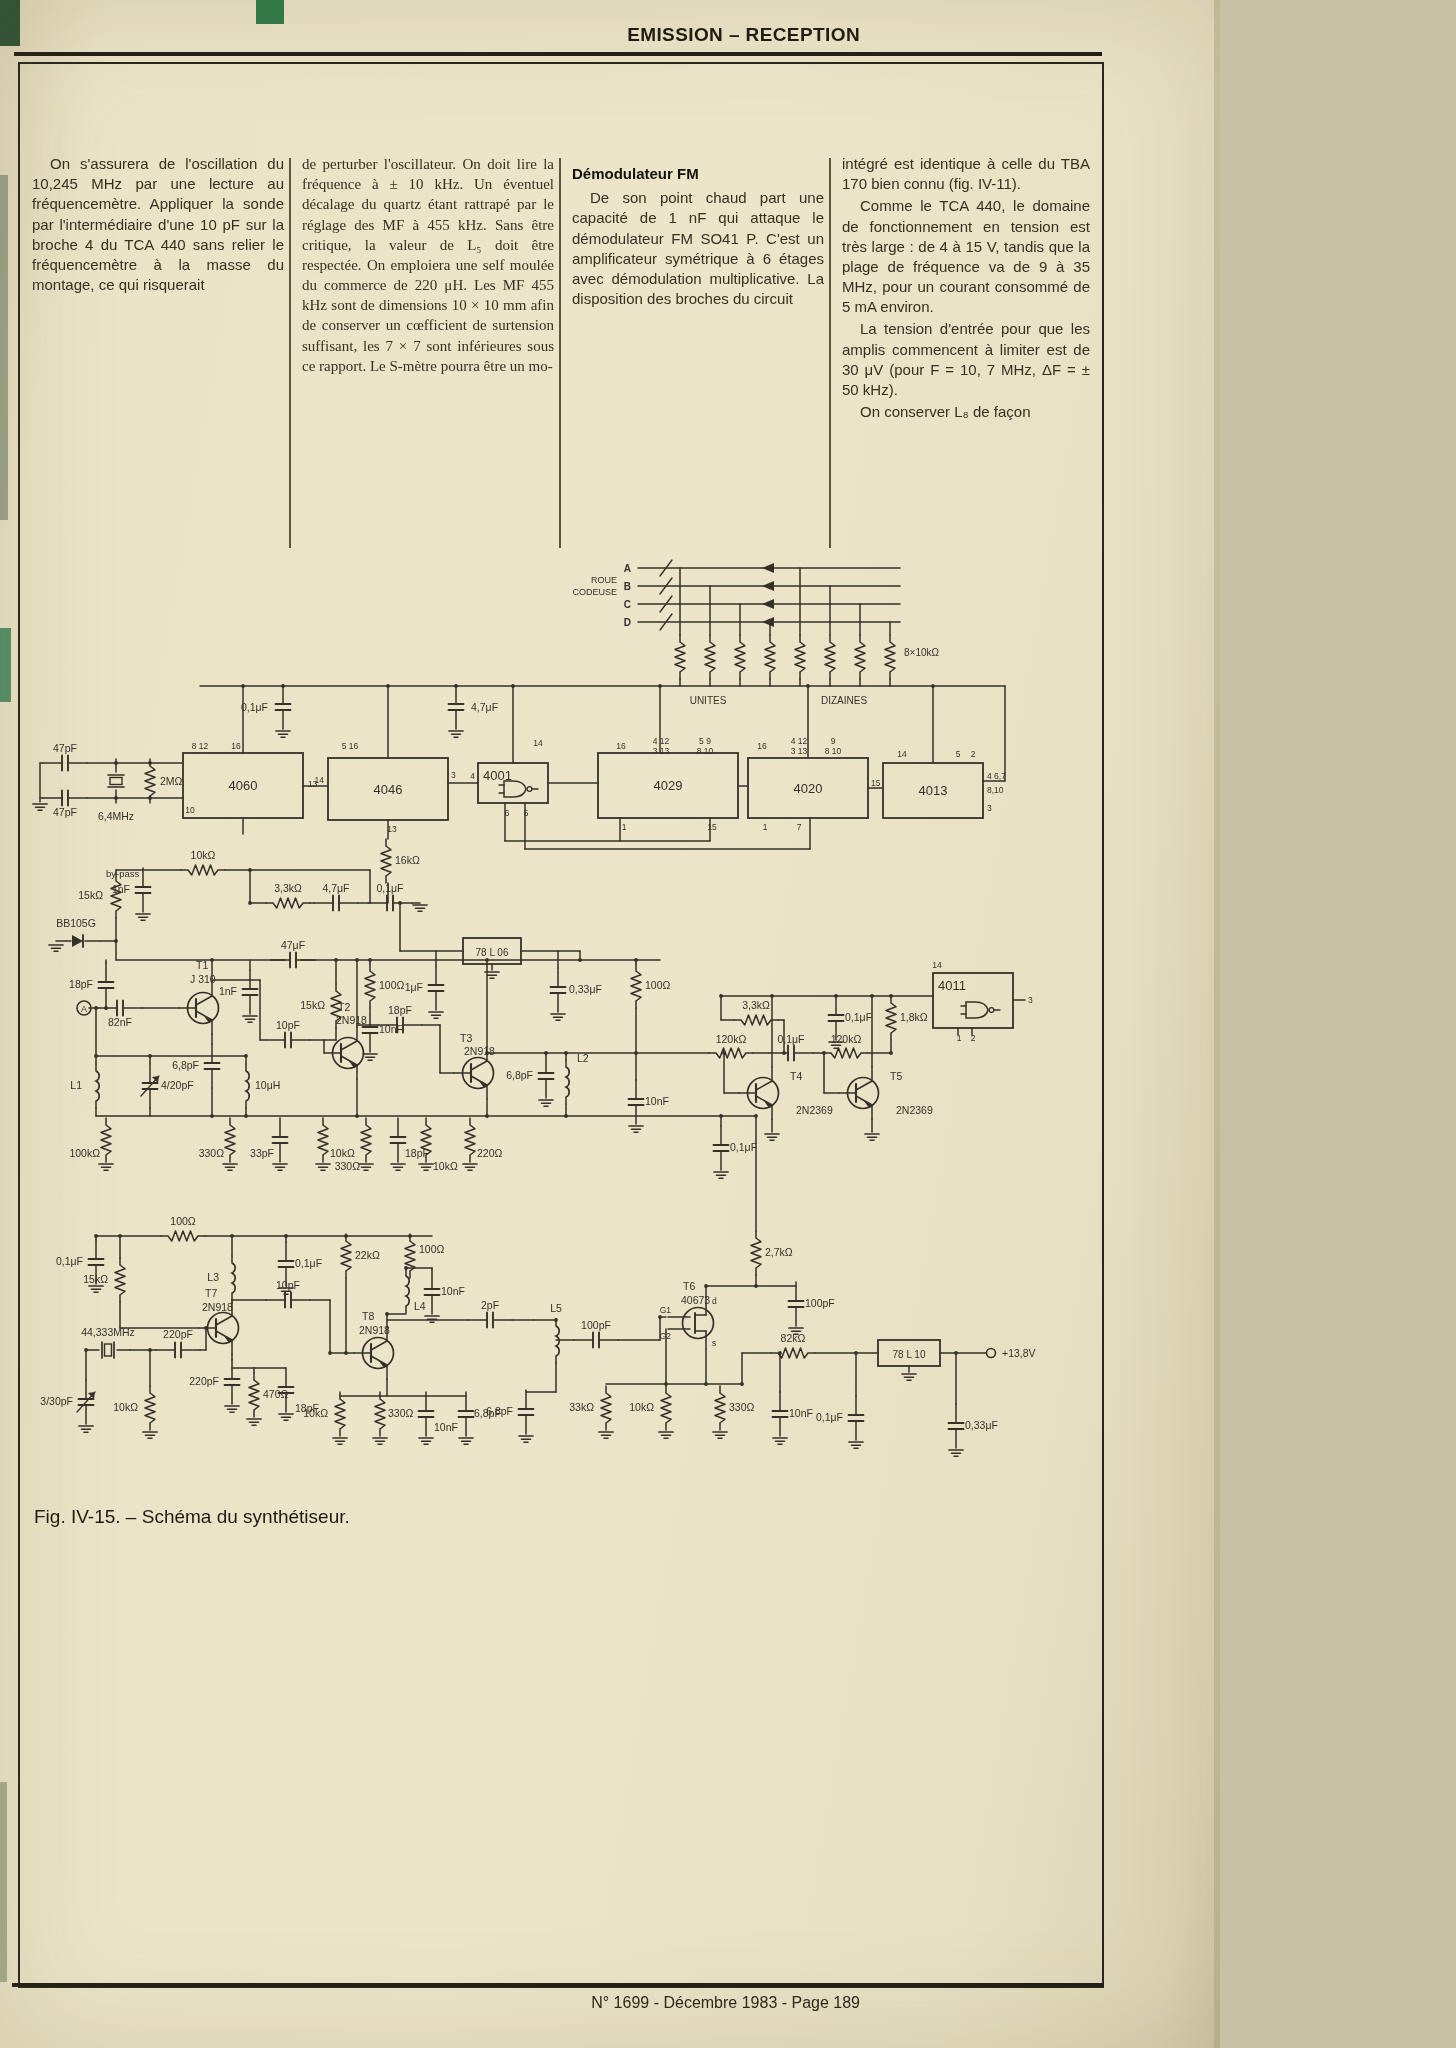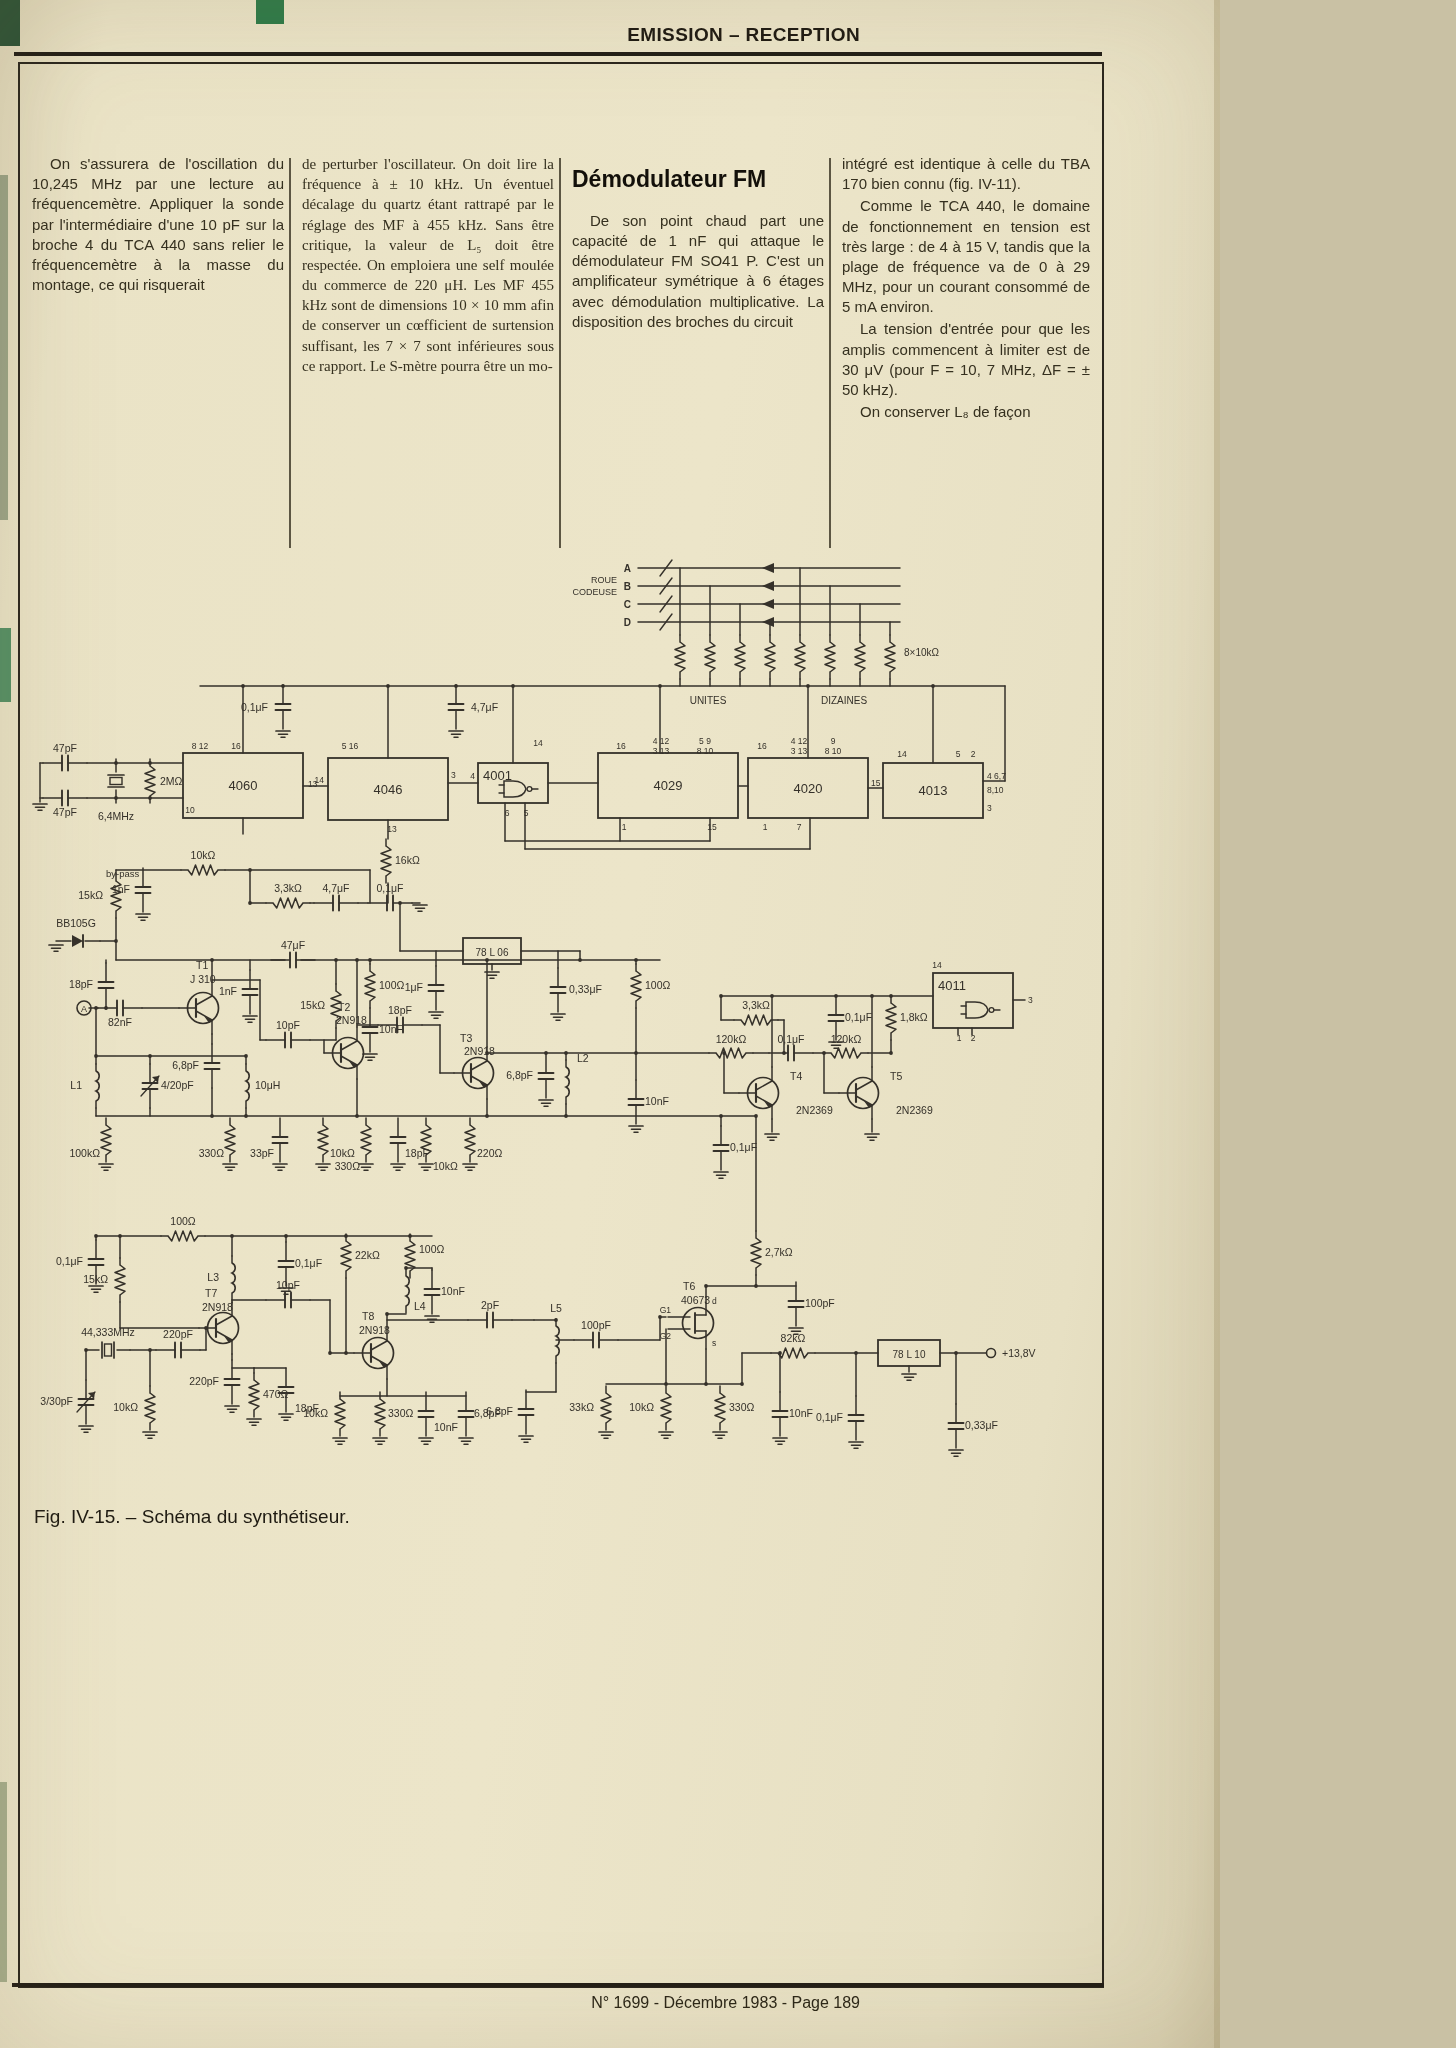--- a/index.html
+++ b/index.html
@@ -11,21 +11,21 @@
   .header-title{position:absolute;top:24px;right:360px;font-size:19px;font-weight:bold;
     letter-spacing:.4px;color:#1e1a12;}
   .top-rule{position:absolute;left:14px;top:52px;width:1088px;height:3.5px;background:#221e16;}
   .frame{position:absolute;left:18px;top:62px;width:1082px;height:1922px;border:2.6px solid #2a261d;}
   .bottom-rule{position:absolute;left:12px;top:1983px;width:1092px;height:4px;background:#221e16;}
   .footer{position:absolute;top:1994px;right:360px;font-size:16px;font-weight:normal;color:#2b2617;}
   .col{position:absolute;top:154px;width:252px;font-size:15px;line-height:1.345;
     text-align:justify;color:#35301f;}
   .col p{margin:0 0 2px 0;}
   .col p.ind{text-indent:18px;}
-  .col h2{font-size:23px;margin:10px 0 16px 0;color:#13100a;}
+  .col h2{font-size:15px;margin:10px 0 4px 0;color:#13100a;}
   .sep{position:absolute;top:158px;width:1.5px;height:390px;background:#5c5643;}
   .caption{position:absolute;left:34px;top:1506px;font-size:19px;font-weight:normal;color:#1f1b12;}
   #schematic{position:absolute;left:20px;top:556px;}
   #schematic text{font-family:"Liberation Sans",sans-serif;}
   .art{position:absolute;}
   .art1{left:0;top:0;width:20px;height:46px;background:#2c5236;}
   .art2{left:256px;top:0;width:28px;height:24px;background:#2e7b49;}
   .art3{left:0;top:175px;width:8px;height:345px;background:#5d7355;opacity:.55;}
   .art4{left:0;top:628px;width:11px;height:74px;background:#2f7b4c;opacity:.8;}
   .art5{left:0;top:1782px;width:7px;height:200px;background:#627752;opacity:.5;}
@@ -53,21 +53,21 @@
   </div>
   <div class="col" style="left:302px;font-family:Liberation Serif, serif;">
     <p>de perturber l'oscillateur. On doit lire la fréquence à ± 10 kHz. Un éventuel décalage du quartz étant rattrapé par le réglage des MF à 455 kHz. Sans être critique, la valeur de L₅ doit être respectée. On emploiera une self moulée du commerce de 220 μH. Les MF 455 kHz sont de dimensions 10 × 10 mm afin de conserver un cœfficient de surtension suffisant, les 7 × 7 sont inférieures sous ce rapport. Le S-mètre pourra être un mo-</p>
   </div>
   <div class="col" style="left:572px;">
     <h2>Démodulateur FM</h2>
     <p class="ind">De son point chaud part une capacité de 1 nF qui attaque le démodulateur FM SO41 P. C'est un amplificateur symétrique à 6 étages avec démodulation multiplicative. La disposition des broches du circuit</p>
   </div>
   <div class="col" style="left:842px;width:248px;">
     <p>intégré est identique à celle du TBA 170 bien connu (fig. IV-11).</p>
-    <p class="ind">Comme le TCA 440, le domaine de fonctionnement en tension est très large : de 4 à 15 V, tandis que la plage de fréquence va de 0 à 29 MHz, pour un courant consommé de 5 mA environ.</p>
+    <p class="ind">Comme le TCA 440, le domaine de fonctionnement en tension est très large : de 4 à 15 V, tandis que la plage de fréquence va de 9 à 35 MHz, pour un courant consommé de 5 mA environ.</p>
     <p class="ind">La tension d'entrée pour que les amplis commencent à limiter est de 30 μV (pour F = 10, 7 MHz, ΔF = ± 50 kHz).</p>
     <p class="ind">On conserver L₈ de façon</p>
   </div>
 
   <div class="sep" style="left:289px;"></div>
   <div class="sep" style="left:559px;"></div>
   <div class="sep" style="left:829px;"></div>
 
   <svg id="schematic" width="1084" height="945" viewBox="0 0 1084 945">
       <line x1="618" y1="12" x2="880" y2="12" stroke="#35312a" stroke-width="1.5" stroke-linecap="round"></line>

